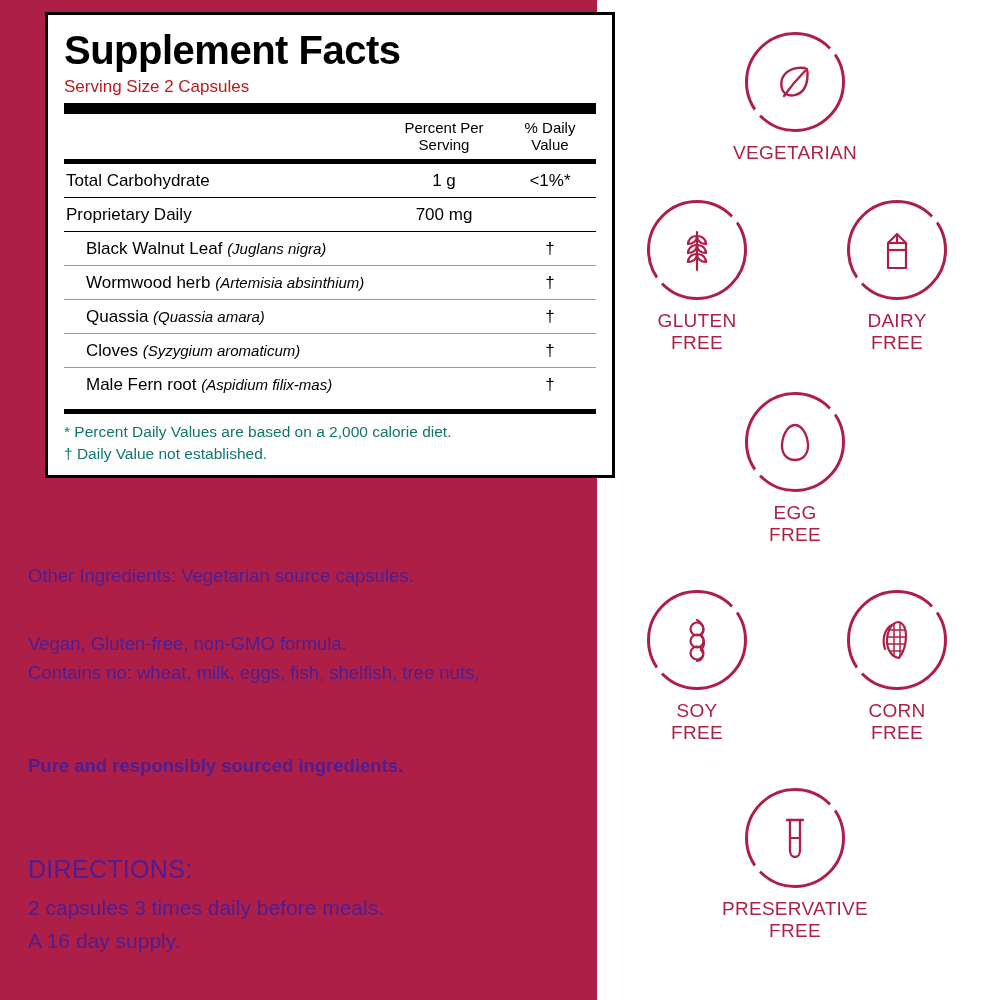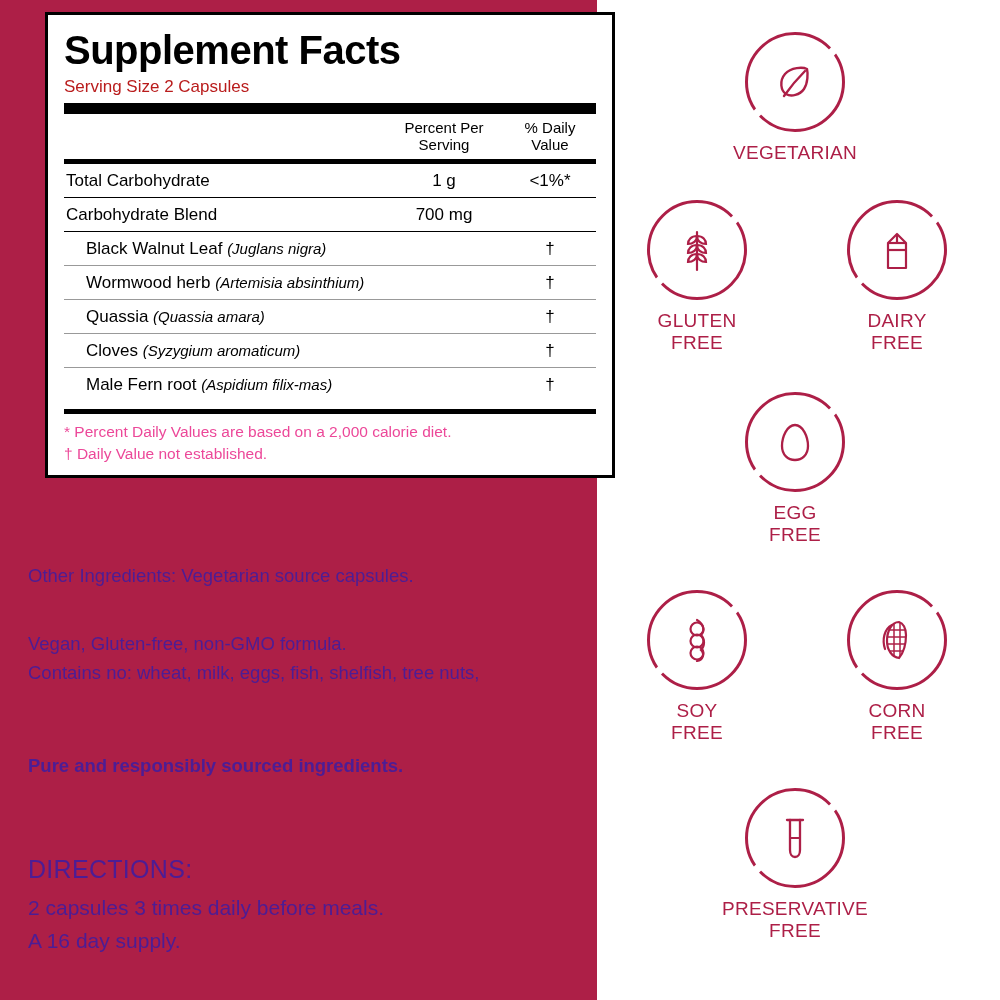--- a/index.html
+++ b/index.html
@@ -67,21 +67,21 @@
   }
   .row-name { padding: 7px 0 6px 2px !important; font-size: 17px; }
   .row-name.indent { padding-left: 22px !important; }
   .row-amt  { text-align: center; padding: 7px 0 6px 0 !important; font-size: 17px; width: 120px; }
   .row-dv   { text-align: center; padding: 7px 0 6px 0 !important; font-size: 17px; width: 92px; }
   .latin { font-style: italic; font-size: 15px; }
   .dagger { font-size: 17px; }
 
   .sf-footnotes {
     font-size: 15.5px;
-    color: #ec4899;
+    color: #0f766e;
     line-height: 1.45;
     padding-top: 7px;
   }
 
   
   .panel-text {
     position: absolute;
     color: #4c1d95;
     font-size: 18.5px;
     line-height: 1.55;
@@ -172,21 +172,21 @@
           <td class="row-dv">&lt;1%*</td>
         </tr>
       </tbody>
     </table>
     <div class="rule-thin"></div>
 
     <table class="sf-table">
       <tbody>
 
         <tr>
-          <td class="row-name">Carbohydrate Blend</td>
+          <td class="row-name">Proprietary Daily</td>
           <td class="row-amt">700 mg</td>
           <td class="row-dv"></td>
         </tr>
       </tbody>
     </table>
     <div class="rule-thin"></div>
 
     <table class="sf-table">
       <tbody>
         <tr>

